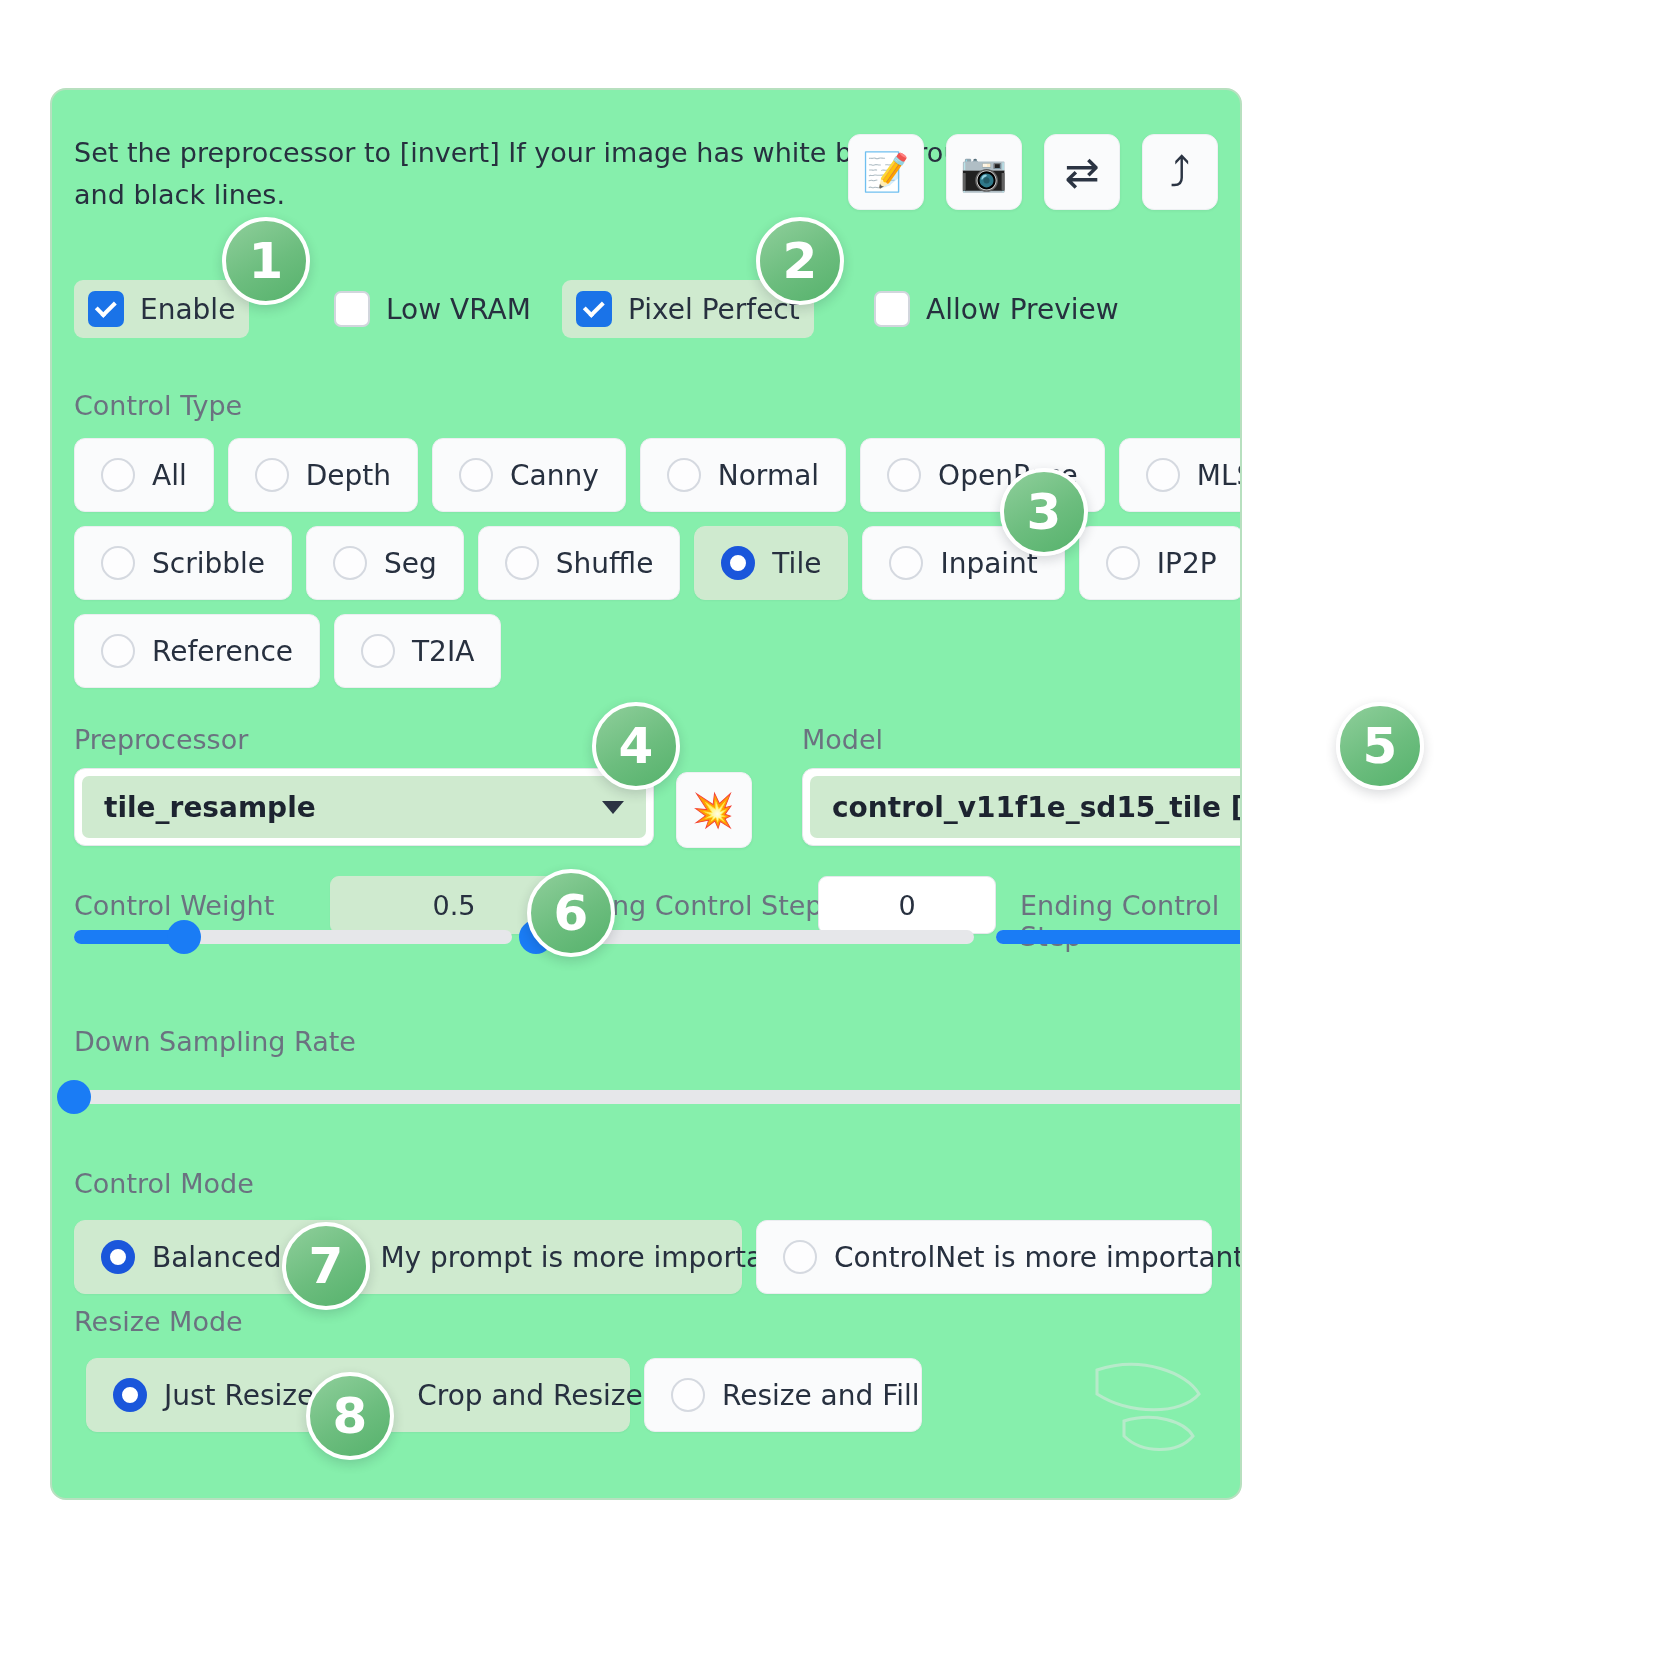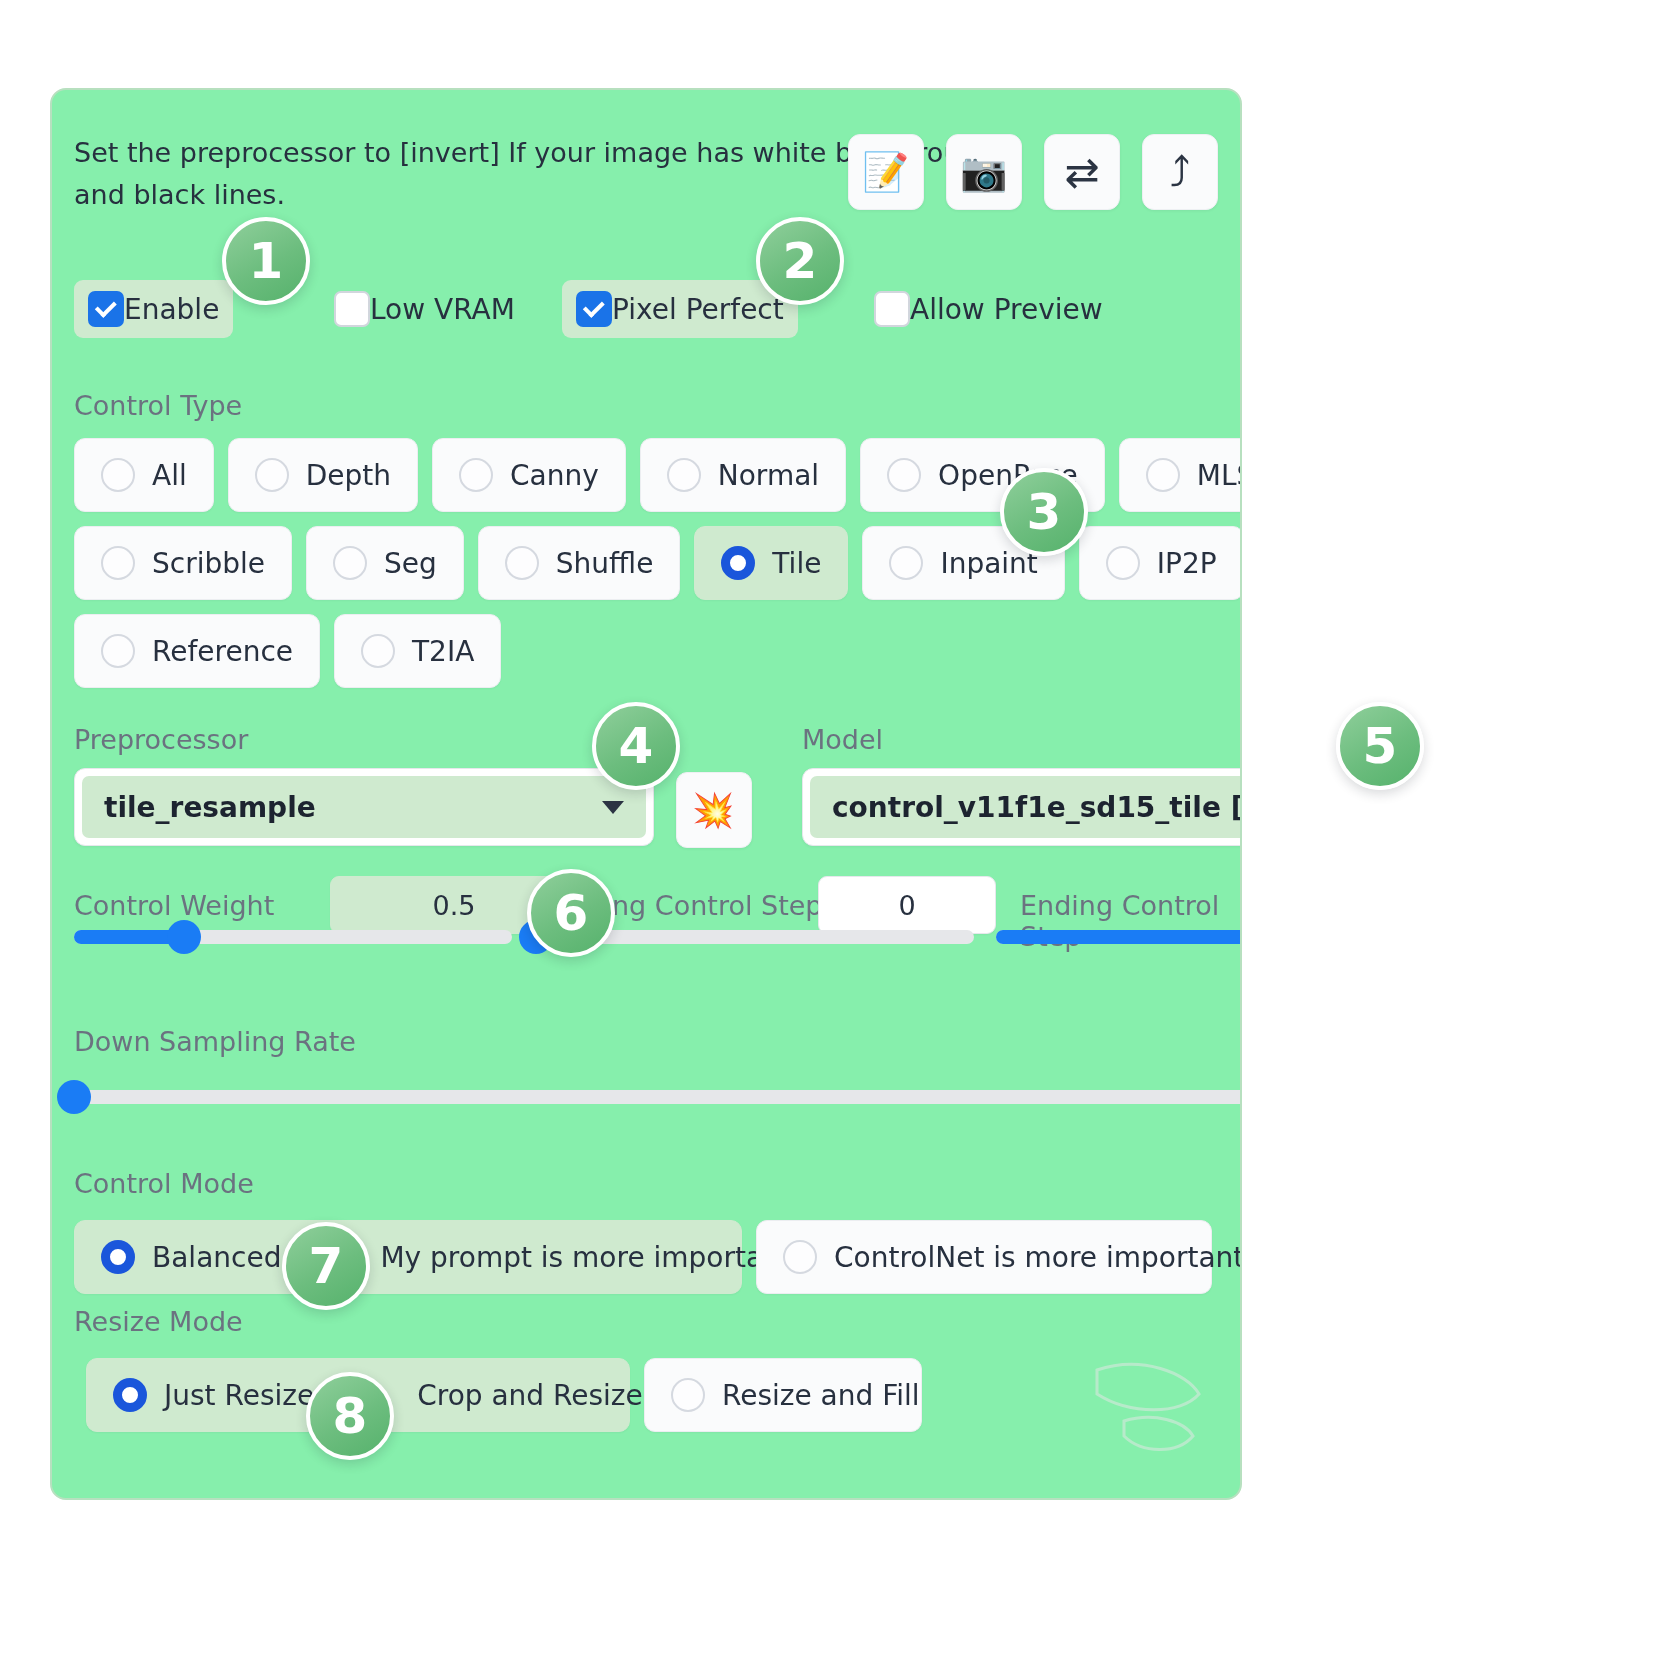--- a/index.html
+++ b/index.html
@@ -52,21 +52,21 @@
     border: 1px solid #eef0f3;
     border-radius: 12px;
     display: flex; align-items: center; justify-content: center;
     box-shadow: 0 1px 3px rgba(16,24,40,.06);
   }
 
   
   .check-row { position: absolute; left: 22px; top: 190px; width: 1420px; height: 58px; }
   .chk {
     position: absolute; top: 0; height: 58px;
-    display: flex; align-items: center; gap: 0;
+    display: flex; align-items: center; gap: 16px;
     padding: 16px 14px; border-radius: 9px;
   }
   .chk.hl { background: #cfeacf; }
   .cbox {
     width: 36px; height: 36px; border-radius: 7px;
     border: 2px solid #d2d6dd; background: #fff; flex: none;
     display: flex; align-items: center; justify-content: center;
   }
   .cbox.on { background: #1a73e8; border-color: #1a73e8; }
   .cbox.on::after {

